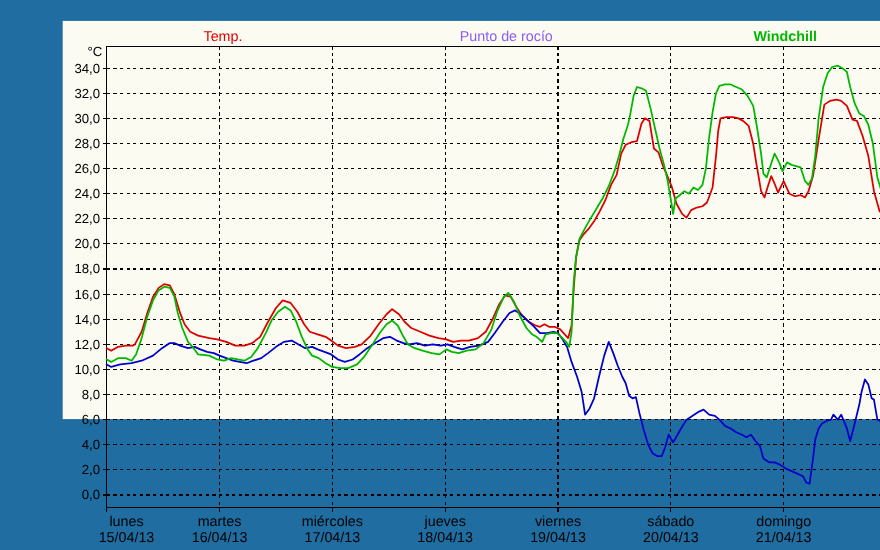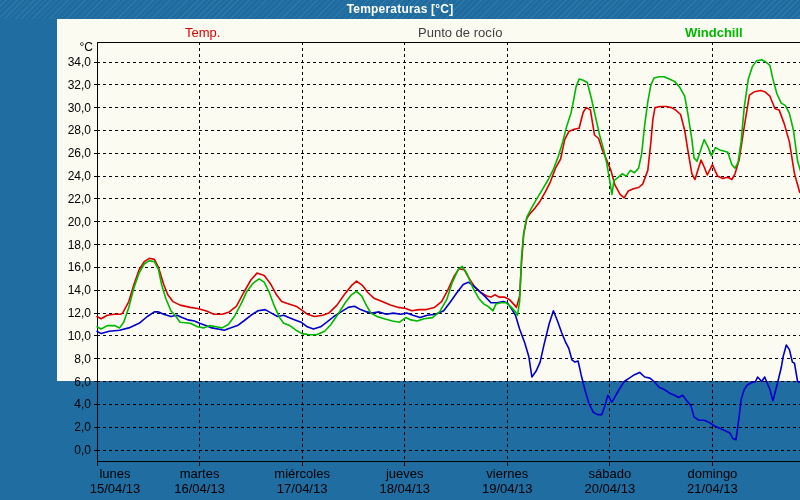--- a/index.html
+++ b/index.html
@@ -36,26 +36,23 @@
     position:absolute;left:10px;top:21px;width:26px;text-align:right;
     font-size:12px;color:#000;
   }
   svg{position:absolute;left:0;top:0;display:block;}
   svg text{font-family:"Liberation Sans","DejaVu Sans",sans-serif;}
 </style>
 </head>
 <body>
 
 <div class="window">
-  <div class="titlebar">
-    <span class="title">Temperaturas [°C]</span>
-  </div>
   <div class="content">
     <span class="legend" id="lg0" style="color: rgb(221, 0, 0);">Temp.</span>
-    <span class="legend" id="lg1" style="color: #404040;">Punto de rocío</span>
+    <span class="legend" id="lg1" style="color: #8b5cf6;">Punto de rocío</span>
     <span class="legend" id="lg2" style="color: rgb(0, 184, 0);">Windchill</span>
     <span class="yunit">°C</span>
     <svg id="plot-svg" width="794" height="478" viewBox="0 0 794 478">
         <line x1="40" y1="431" x2="758" y2="431" stroke="#000000" stroke-width="1" stroke-dasharray="3 3" shape-rendering="crispEdges"></line>
         <line x1="37" y1="431" x2="40" y2="431" stroke="#000000" stroke-width="1" shape-rendering="crispEdges"></line>
         <text x="34" y="435" text-anchor="end" font-size="12" fill="#000000">0,0</text>
         <line x1="40" y1="408.1764705882353" x2="758" y2="408.1764705882353" stroke="#000000" stroke-width="1" stroke-dasharray="3 3" shape-rendering="crispEdges"></line>
         <line x1="37" y1="408.1764705882353" x2="40" y2="408.1764705882353" stroke="#000000" stroke-width="1" shape-rendering="crispEdges"></line>
         <text x="34" y="412.1764705882353" text-anchor="end" font-size="12" fill="#000000">2,0</text>
         <line x1="40" y1="385.3529411764706" x2="758" y2="385.3529411764706" stroke="#000000" stroke-width="1" stroke-dasharray="3 3" shape-rendering="crispEdges"></line>

